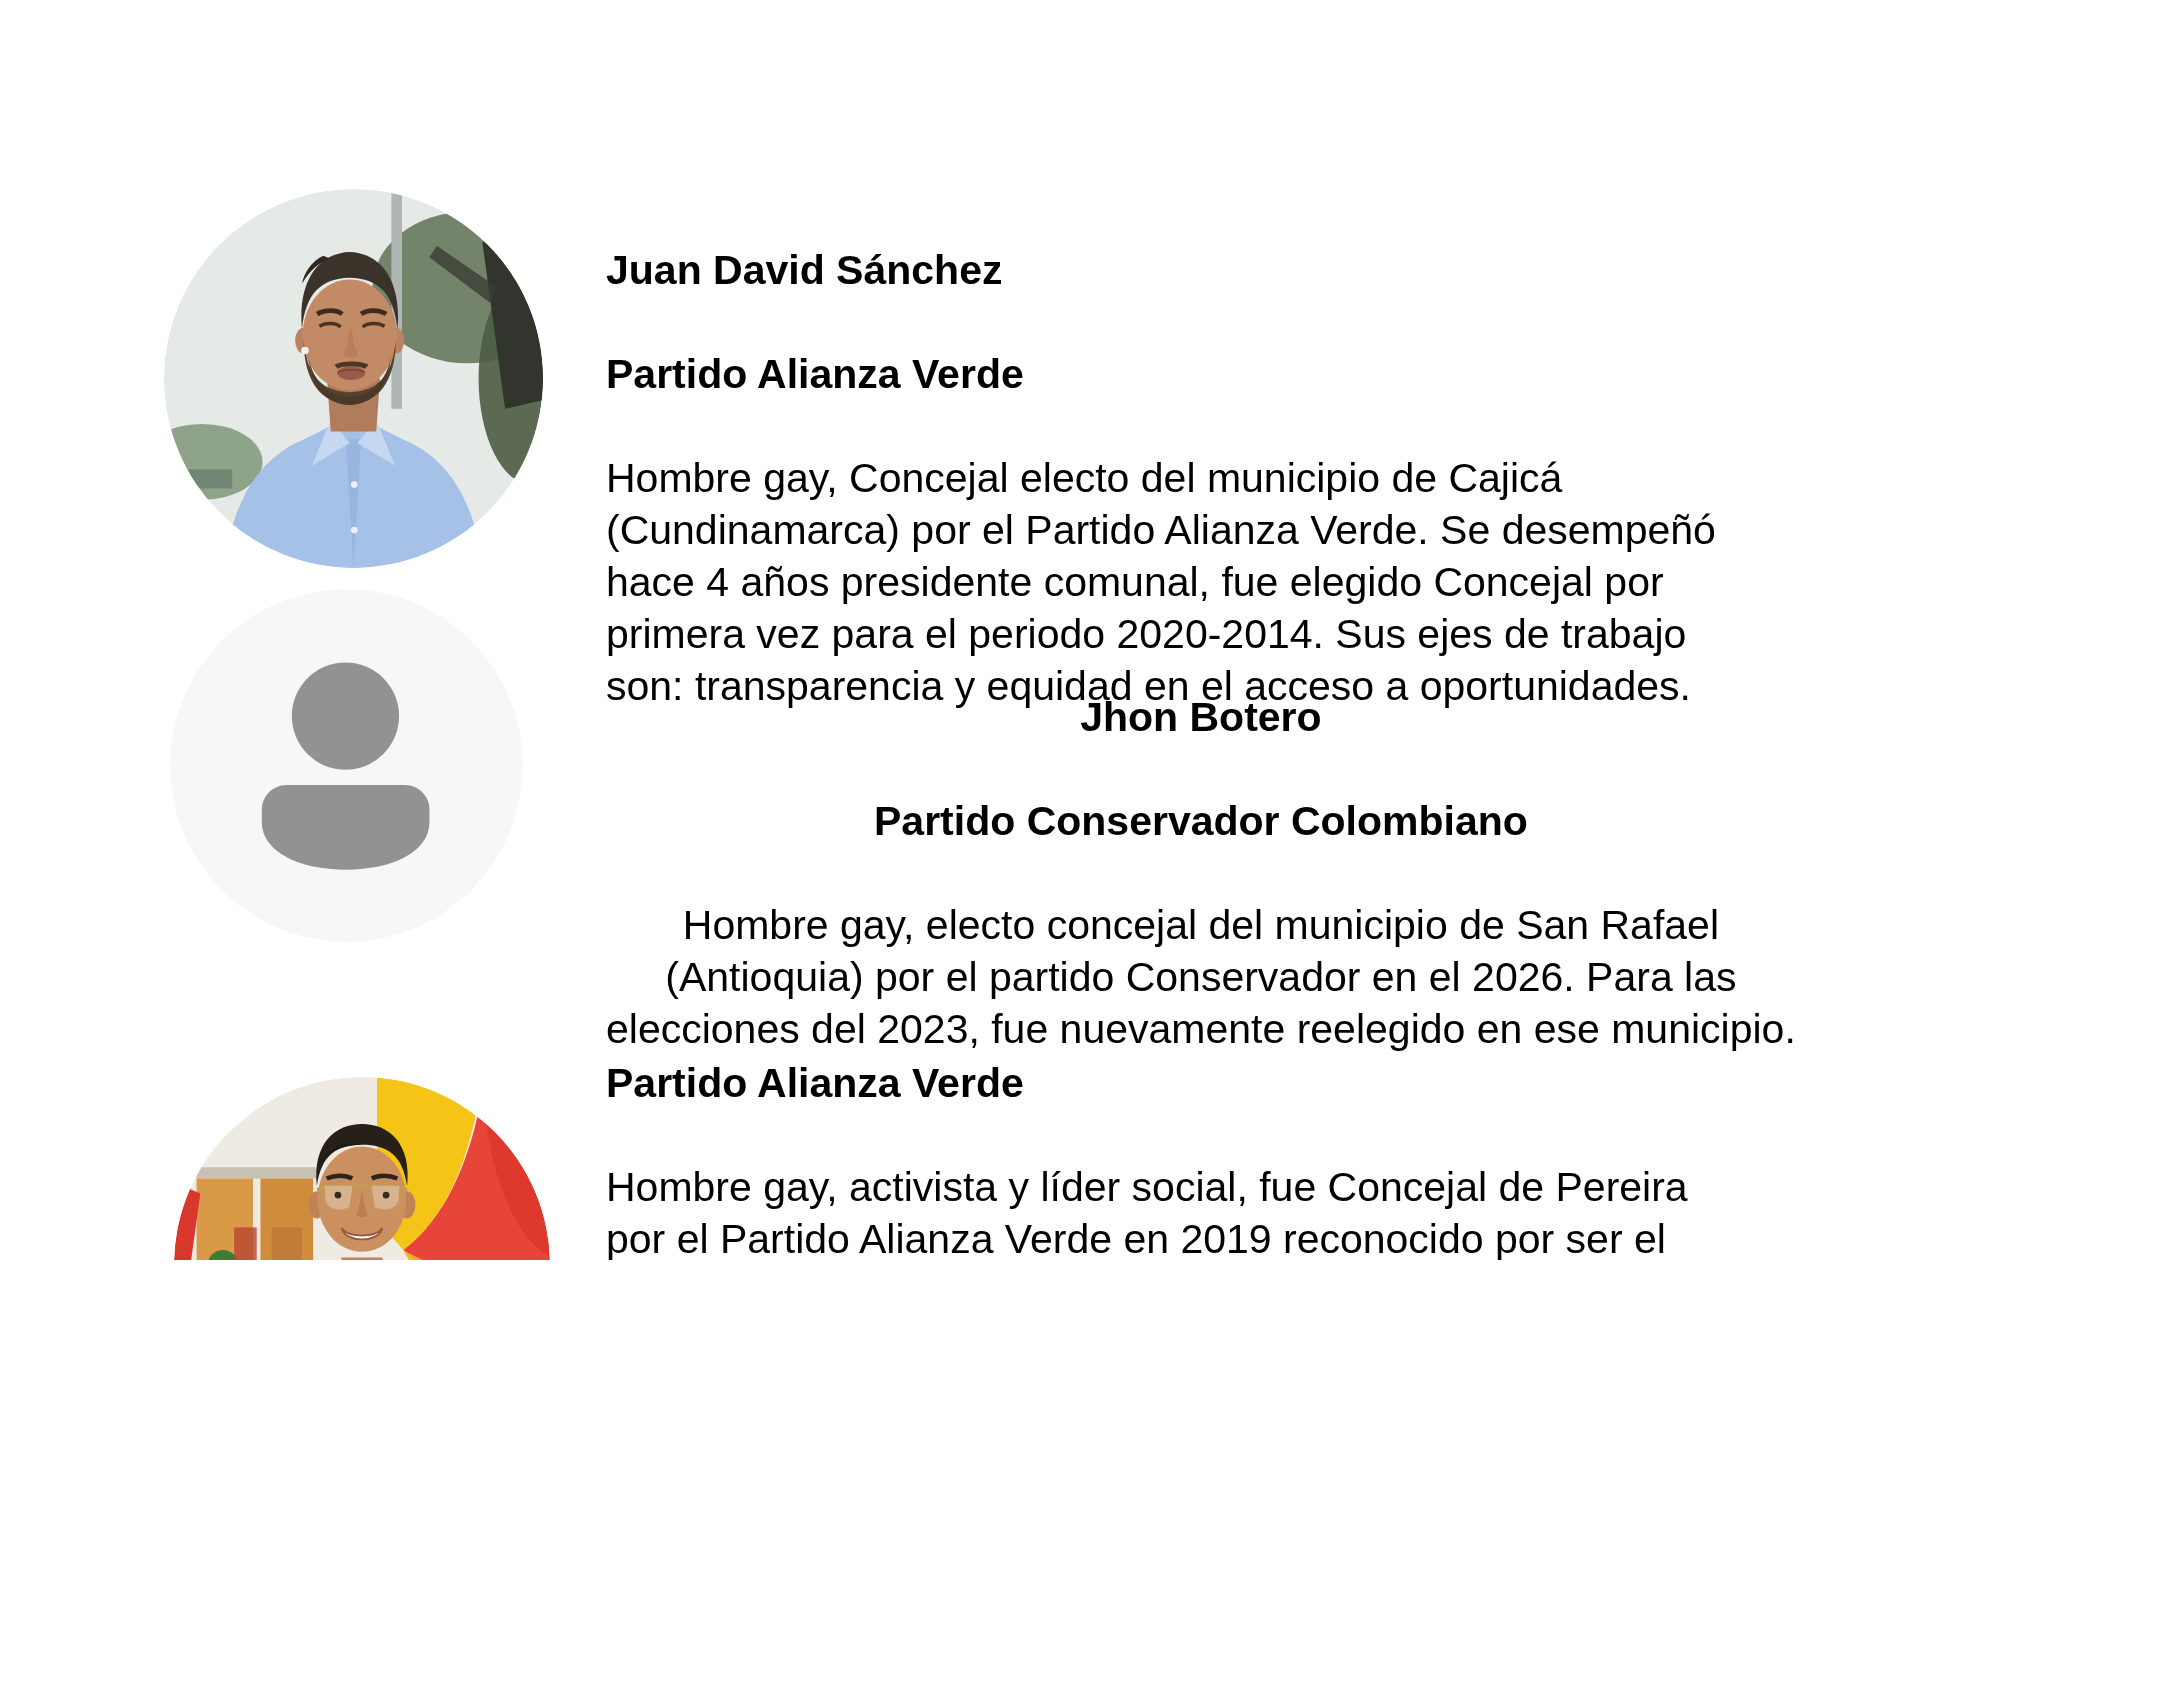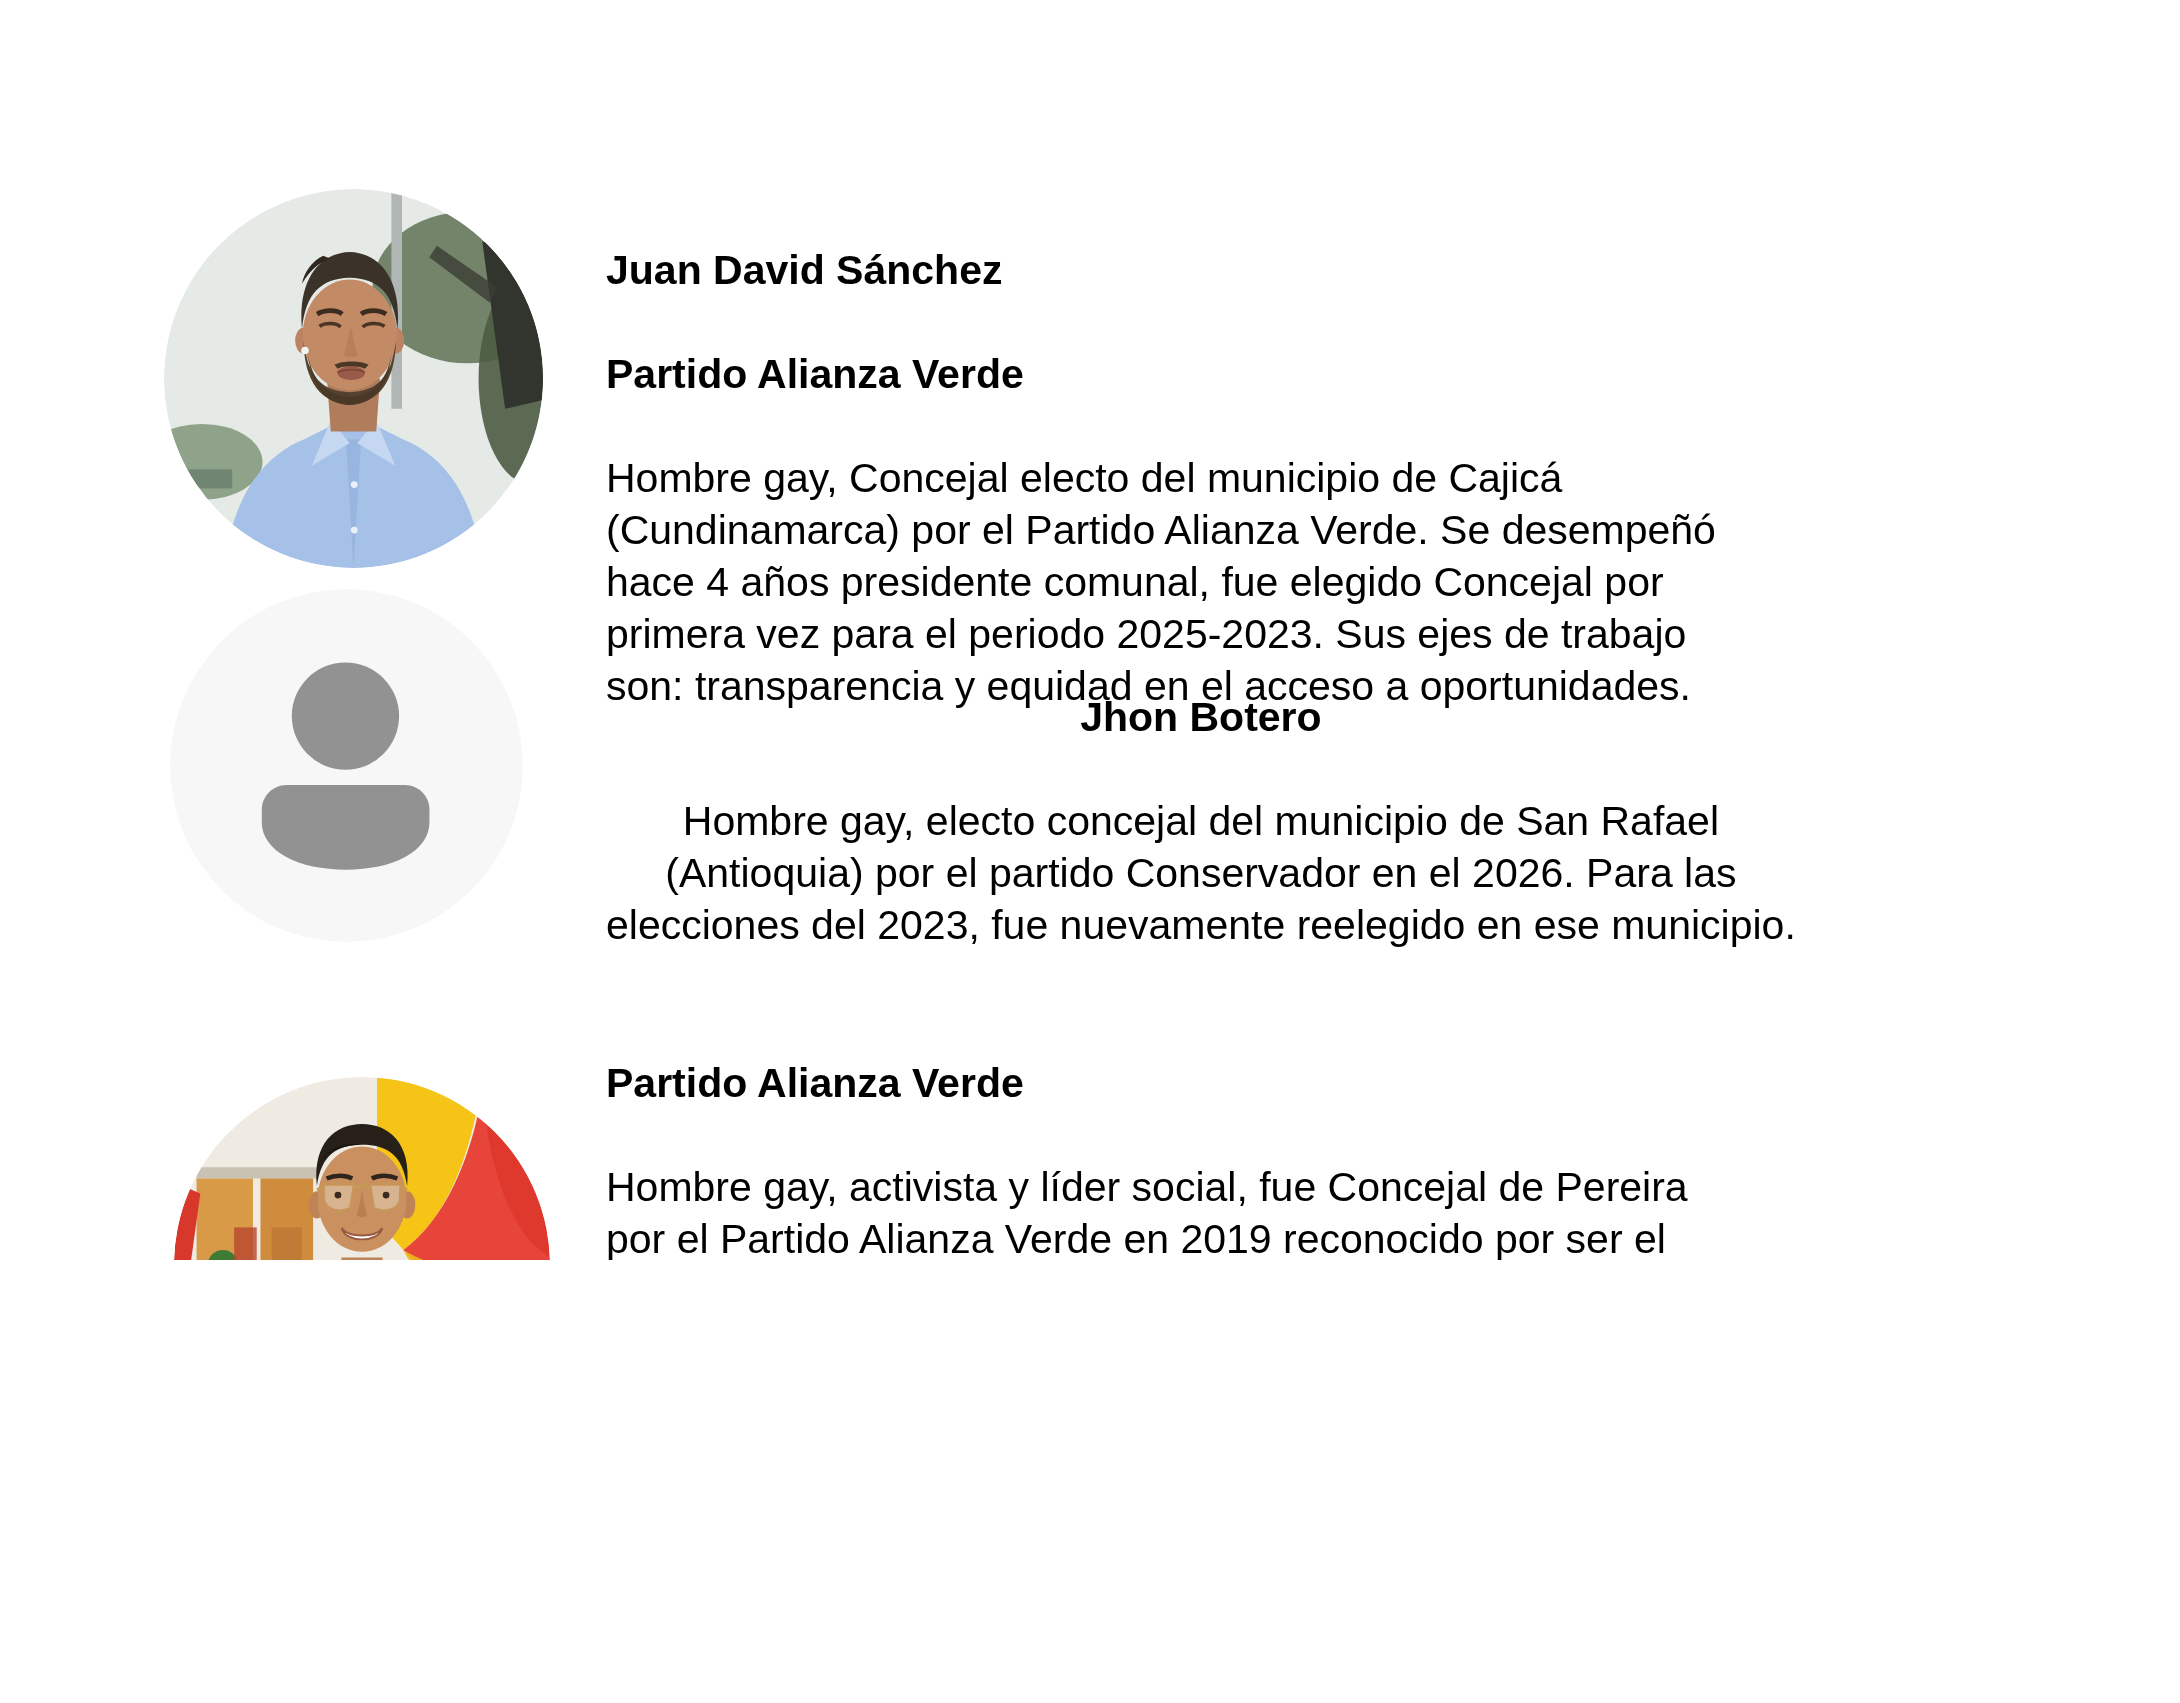--- a/index.html
+++ b/index.html
@@ -84,35 +84,36 @@
           <circle cx="37.2" cy="42.6" r="1" fill="#F2F4F3"></circle>
         </g>
       </svg>
     </div>
     <div class="info">
       <div class="name">Juan David Sánchez</div>
       <div class="party">Partido Alianza Verde</div>
       <div class="bio">Hombre gay, Concejal electo del municipio de Cajicá
 (Cundinamarca) por el Partido Alianza Verde. Se desempeñó
 hace 4 años presidente comunal, fue elegido Concejal por
-primera vez para el periodo 2025-2023. Sus ejes de trabajo
+primera vez para el periodo 2020-2014. Sus ejes de trabajo
 son: transparencia y equidad en el acceso a oportunidades.</div>
     </div>
   </section>
 
   <section class="profile p2">
     <div class="avatar">
       <svg viewBox="0 0 100 100">
         <circle cx="50" cy="50" r="50" fill="#F7F7F7"></circle>
         <circle cx="49.7" cy="36" r="15.2" fill="#929292"></circle>
         <path d="M26 62.5 C26 58.6 29.2 55.5 33 55.5 L66.5 55.5 C70.4 55.5 73.5 58.6 73.5 62.5 L73.5 66 C73.5 74.5 63 79.5 49.8 79.5 C36.6 79.5 26 74.5 26 66 Z" fill="#929292"></path>
       </svg>
     </div>
     <div class="info">
       <div class="name">Jhon Botero</div>
+      <div class="party">Partido Conservador Colombiano</div>
       <div class="bio">Hombre gay, electo concejal del municipio de San Rafael
 (Antioquia) por el partido Conservador en el 2026. Para las
 elecciones del 2023, fue nuevamente reelegido en ese municipio.</div>
     </div>
   </section>
 
   <section class="profile p3">
     <div class="avatar">
       <svg viewBox="0 0 100 100">
         <defs>

